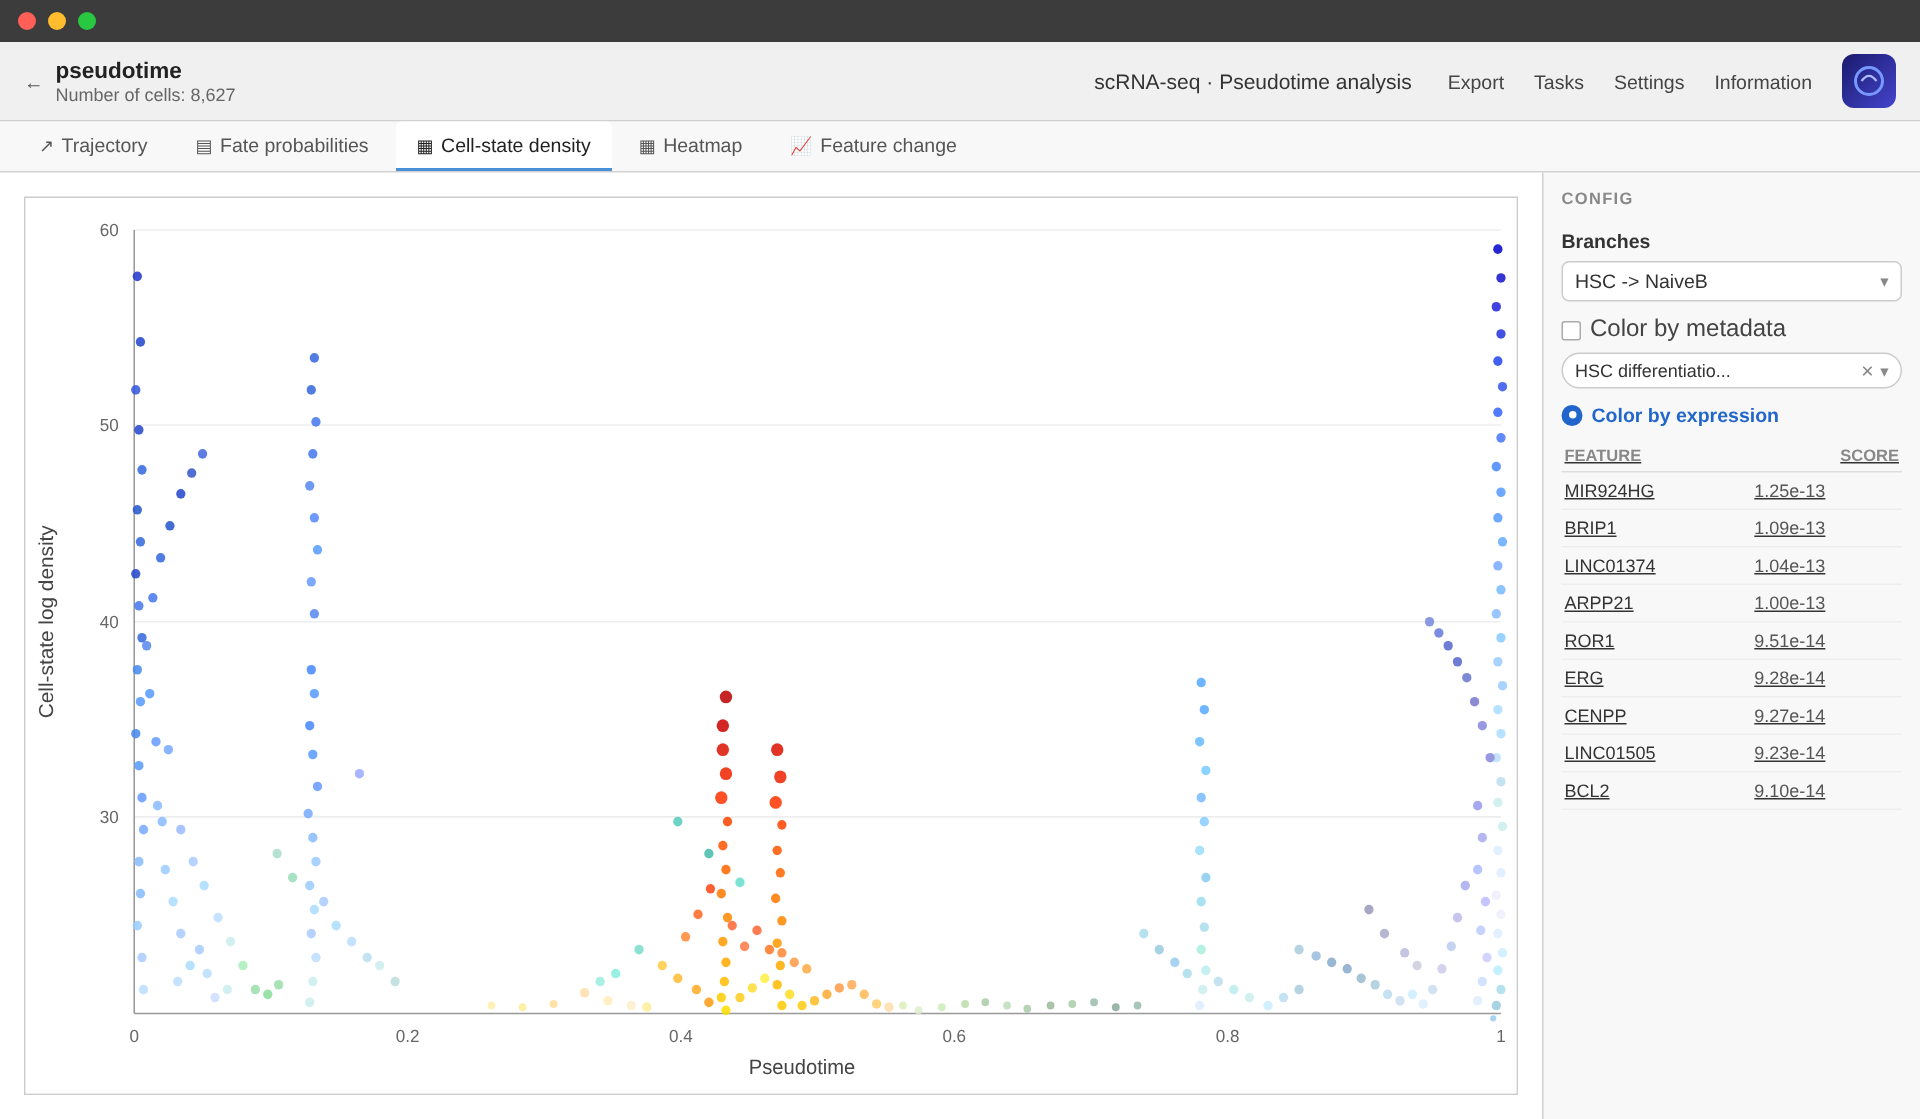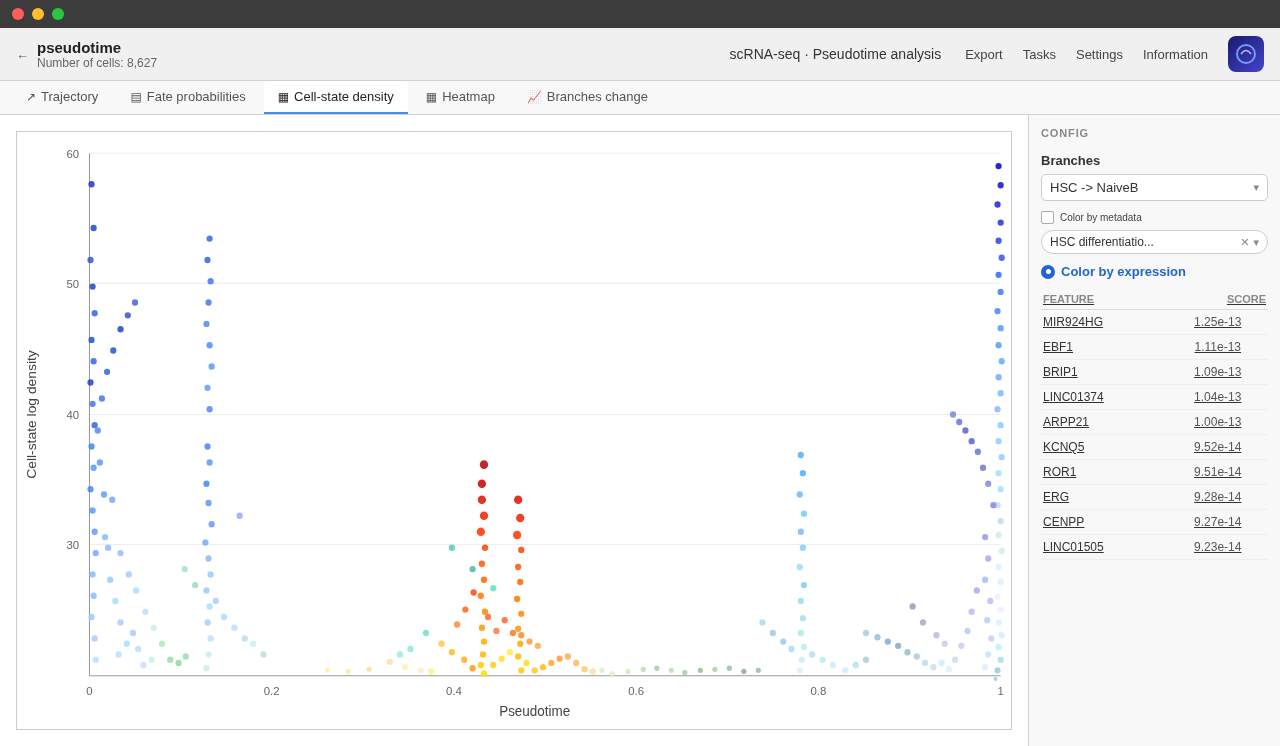--- a/index.html
+++ b/index.html
@@ -172,21 +172,21 @@
       color: #333;
       cursor: pointer;
       justify-content: space-between;
     }
     .dropdown-field .chevron { color: #888; font-size: 11px; }
 
     .metadata-row {
       display: flex;
       align-items: center;
       gap: 6px;
-      font-size: 10px;
+      font-size: 16px;
       color: #444;
     }
     .metadata-field {
       display: flex;
       align-items: center;
       background: white;
       border: 1px solid #ccc;
       border-radius: 12px;
       padding: 4px 8px;
       font-size: 12px;
@@ -228,21 +228,21 @@
       font-size: 11px;
       padding: 4px 2px;
       border-bottom: 1px solid #ddd;
     }
     .feature-table th:last-child { text-align: right; }
     .feature-table td {
       padding: 5px 2px;
       border-bottom: 1px solid #eee;
       color: #333;
     }
-    .feature-table td:last-child { text-align: center; color: #555; }
+    .feature-table td:last-child { text-align: left; color: #555; }
 
     .checkbox-square {
       width: 13px; height: 13px;
       border: 1px solid #aaa;
       border-radius: 2px;
       background: white;
     }
 
     
     .sidebar::-webkit-scrollbar { width: 5px; }
@@ -295,21 +295,21 @@
     <div class="tab-item active">
       <span class="tab-icon">▦</span>
       <span>Cell-state density</span>
     </div>
     <div class="tab-item">
       <span class="tab-icon">▦</span>
       <span>Heatmap</span>
     </div>
     <div class="tab-item">
       <span class="tab-icon">📈</span>
-      <span>Branches change</span>
+      <span>Feature change</span>
     </div>
   </div>
 
   <div class="main-content">
 
     <div class="chart-area">
       <div class="chart-wrapper">
         <svg id="scatter-svg" width="100%" height="100%" viewBox="0 0 960 560" preserveAspectRatio="none">
 
           <rect x="0" y="0" width="960" height="560" fill="white"></rect>
@@ -675,54 +675,50 @@
               <th>FEATURE</th>
               <th>SCORE</th>
             </tr>
           </thead>
           <tbody id="feature-tbody">
           <tr>
                 <td>MIR924HG</td>
                 <td>1.25e-13</td>
               </tr>
               <tr>
-                <td>EBF1</td>
-                <td>1.11e-13</td>
-              </tr>
-              <tr>
                 <td>BRIP1</td>
                 <td>1.09e-13</td>
               </tr>
               <tr>
                 <td>LINC01374</td>
                 <td>1.04e-13</td>
               </tr>
               <tr>
                 <td>ARPP21</td>
                 <td>1.00e-13</td>
               </tr>
               <tr>
-                <td>KCNQ5</td>
-                <td>9.52e-14</td>
-              </tr>
-              <tr>
                 <td>ROR1</td>
                 <td>9.51e-14</td>
               </tr>
               <tr>
                 <td>ERG</td>
                 <td>9.28e-14</td>
               </tr>
               <tr>
                 <td>CENPP</td>
                 <td>9.27e-14</td>
               </tr>
               <tr>
                 <td>LINC01505</td>
                 <td>9.23e-14</td>
               </tr>
+              <tr>
+                <td>BCL2</td>
+                <td>9.10e-14</td>
+              </tr>
             </tbody>
         </table>
       </div>
     </div>
 
   </div>
 </div>
 
 </body></html>

